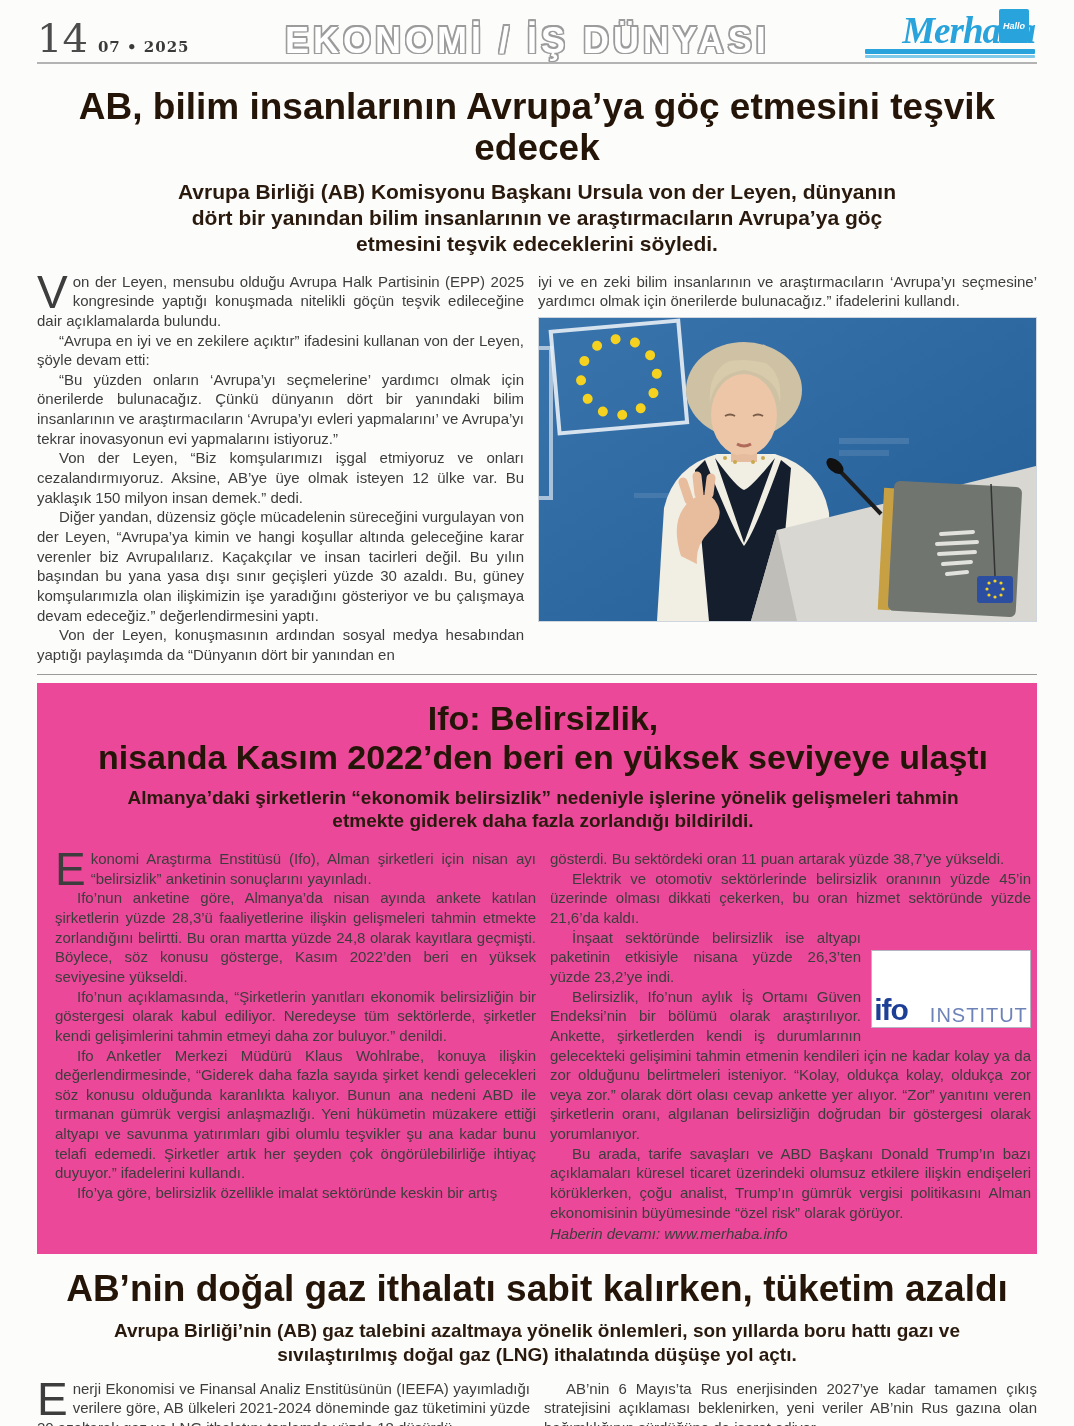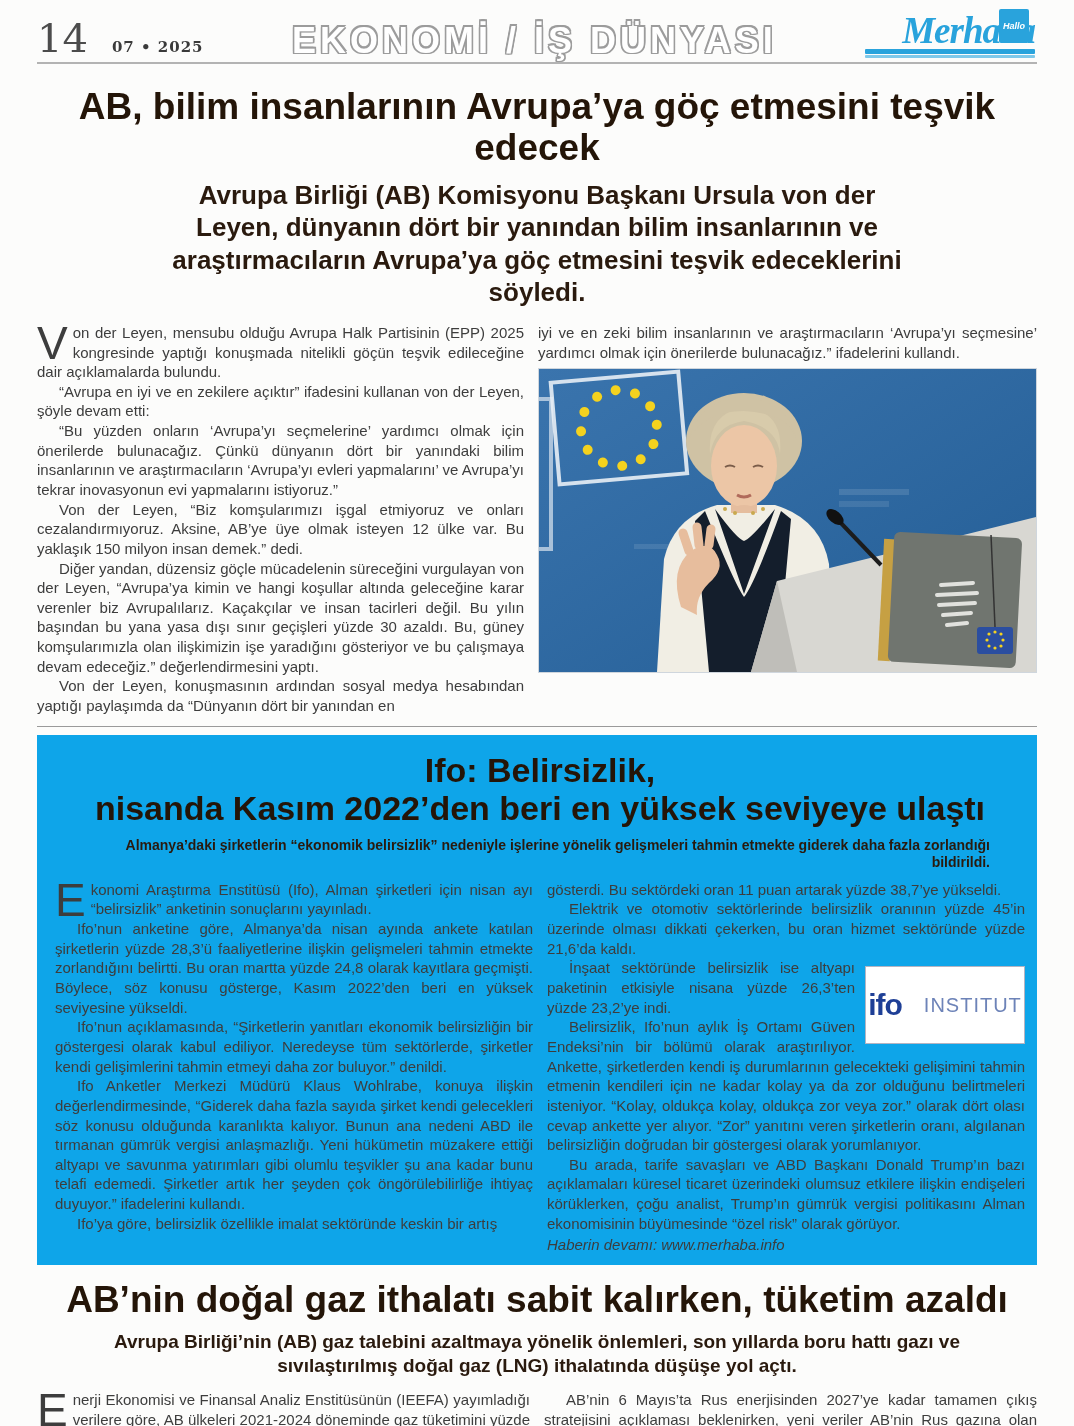--- a/index.html
+++ b/index.html
@@ -10,21 +10,21 @@
     color:#3d3d3d;
     position:relative;
   }
   .page{width:1000px;margin:0 auto;padding-top:6px;}
 
   
   .masthead{
     display:flex;align-items:flex-end;justify-content:space-between;
     border-bottom:2px solid #b3b3b3;padding:0 0 4px 0;height:52px;
   }
-  .pageno-wrap{display:flex;align-items:baseline;gap:24px;}
+  .pageno-wrap{display:flex;align-items:baseline;gap:10px;}
   .pageno{font-family:"DejaVu Serif","Liberation Serif",serif;font-size:40px;color:#4c4c4c;line-height:1;}
   .pagedate{font-family:"DejaVu Serif","Liberation Serif",serif;font-size:15px;font-weight:bold;color:#3a3a3a;letter-spacing:1px;}
   .section-title{
     font-size:36px;font-weight:bold;letter-spacing:4px;line-height:1;
     color:#ffffff;
     text-shadow:-1.5px -1.5px 0 #9c9c9c,1.5px -1.5px 0 #9c9c9c,-1.5px 1.5px 0 #9c9c9c,1.5px 1.5px 0 #9c9c9c,0 -1.5px 0 #9c9c9c,0 1.5px 0 #9c9c9c,-1.5px 0 0 #9c9c9c,1.5px 0 0 #9c9c9c;
     transform:scaleY(1.05);
   }
   .logo{position:relative;width:170px;text-align:right;padding-right:2px;}
   .logo-hallo{
@@ -38,42 +38,42 @@
   .logo-bar{height:5px;background:#29a3dc;margin-top:1px;border-radius:1px;}
   .logo-bar2{height:3px;background:#7fc9ea;margin-top:1px;border-radius:1px;}
 
   
   .headline{
     text-align:center;font-weight:bold;color:#241508;
     font-size:37px;line-height:1.12;letter-spacing:0px;margin:22px 0 10px 0;
   }
   .subhead{
     text-align:center;font-weight:bold;color:#2a1a0e;
-    font-size:26px;line-height:1.25;margin:0 auto 14px auto;max-width:760px;
+    font-size:21px;line-height:1.25;margin:0 auto 14px auto;max-width:760px;
   }
   .cols{display:grid;grid-template-columns:1fr 1fr;column-gap:14px;}
   .col p{margin:0;text-align:justify;font-size:15px;line-height:1.31;text-indent:22px;}
   .col p.first{text-indent:0;}
   .dropcap{
     float:left;font-size:46px;line-height:0.78;padding:3px 5px 0 0;
     color:#3d3d3d;font-weight:normal;
   }
   .note{font-style:italic;text-indent:0 !important;margin-top:2px !important;}
 
   
   .photo1{width:497px;height:303px;margin-top:6px;display:block;border:1px solid #cfd6dd;}
 
   
   .rule{border-top:1px solid #9a9a9a;margin:10px 0 8px 0;}
-  .article2{background:#0ea5e9;padding:12px 12px 10px 18px;}
+  .article2{background:#ec4899;padding:12px 6px 10px 18px;}
   .article2 .headline{font-size:34px;margin:4px 0 10px 0;}
-  .article2 .subhead{font-size:14px;max-width:900px;margin-bottom:8px;text-align:right;}
+  .article2 .subhead{font-size:19px;max-width:900px;margin-bottom:16px;}
   .ifo-box{
     float:right;width:158px;height:76px;background:#ffffff;border:1px solid #b4b4c2;
-    margin:8px 0 4px 10px;display:flex;align-items:center;justify-content:center;gap:22px;
+    margin:22px 0 4px 10px;display:flex;align-items:flex-end;justify-content:center;gap:22px;
   }
   .ifo-word{font-size:30px;font-weight:bold;color:#1e3f96;letter-spacing:-1px;}
   .ifo-institut{font-size:20px;color:#6d83b8;letter-spacing:1px;}
 
   
   .article3 .headline{margin-top:14px;}
   .article3 .subhead{font-size:19px;max-width:860px;margin-bottom:12px;}
 </style>
 </head>
 <body>

